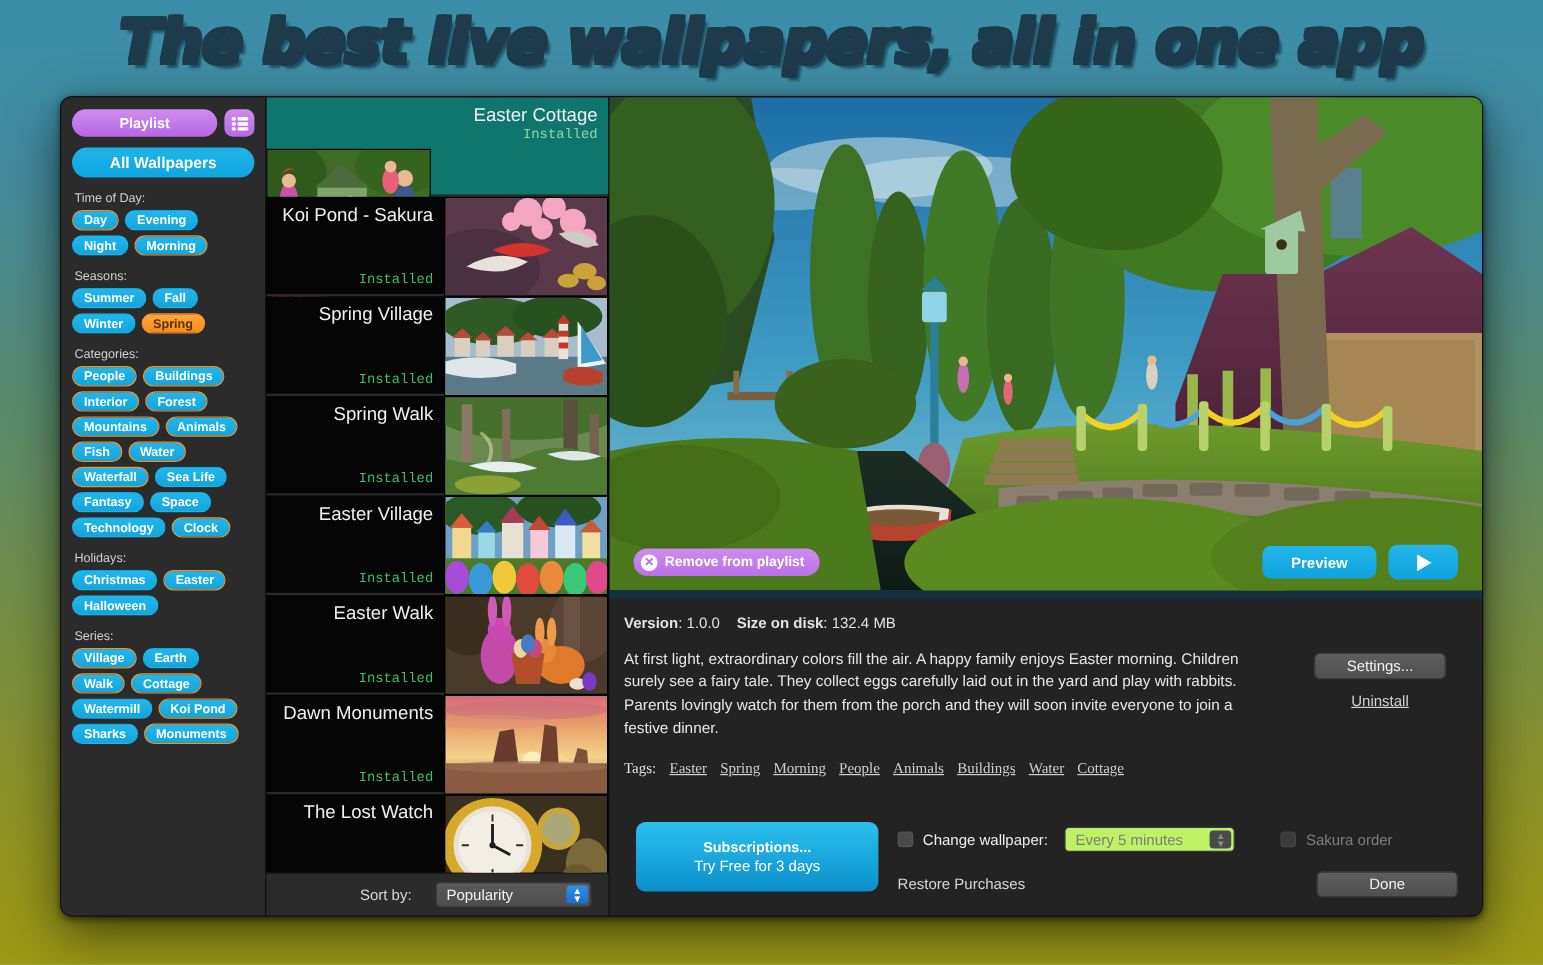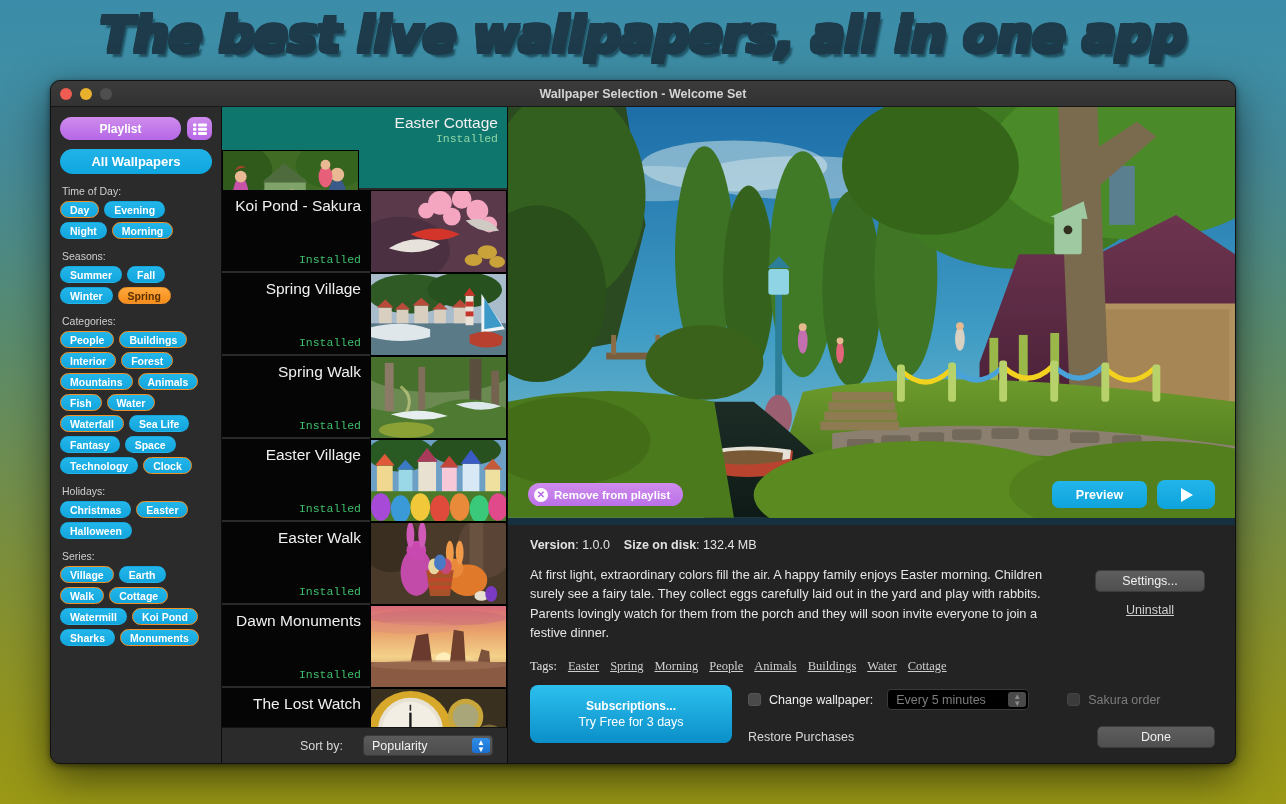--- a/index.html
+++ b/index.html
@@ -156,21 +156,21 @@
     display: flex; align-items: center; padding: 0 24px 0 8px;
     font-size: 12.5px; color: #f2f2f2; cursor: pointer;
   }
   .select .stepper {
     position: absolute; right: 2px; top: 2px; bottom: 2px; width: 18px;
     border-radius: 3px; background: linear-gradient(to bottom, #2f8fe8, #1b6fd0);
     display: flex; flex-direction: column; align-items: center; justify-content: center;
     color: #fff; font-size: 8px; line-height: 7px;
   }
   .select.disabled {
-    background: #000000; border-color: #3a3a3a; color: #7d7d7d;
+    background: #bef264; border-color: #3a3a3a; color: #7d7d7d;
   }
   .select.disabled .stepper { background: #4a4a4a; color: #8a8a8a; }
 
   
   .rightcol { flex: 1; display: flex; flex-direction: column; min-width: 0; background: #232323; }
 
   .preview {
     height: 418px; flex: 0 0 418px; position: relative; overflow: hidden;
     background: #16303f;
   }
@@ -194,21 +194,21 @@
     background: linear-gradient(to bottom, #22b5ea, #0fa3dd);
     color: #fff; font-size: 12.5px; font-weight: bold;
     display: flex; align-items: center; justify-content: center; cursor: pointer;
   }
   .btn-play {
     margin-left: 10px; width: 58px; height: 29px; border-radius: 8px;
     background: linear-gradient(to bottom, #22b5ea, #0fa3dd);
     display: flex; align-items: center; justify-content: center; cursor: pointer;
   }
 
-  .details { flex: 1; padding: 13px 20px 0 22px; position: relative; min-height: 0; }
+  .details { flex: 1; padding: 13px 20px 0 12px; position: relative; min-height: 0; }
   .verline { font-size: 12.5px; color: #e2e2e2; }
   .verline b { font-weight: bold; }
   .desc {
     margin-top: 13px; width: 520px;
     font-size: 12.8px; line-height: 1.52; color: #e6e6e6;
   }
   .tags { margin-top: 16px; display: flex; align-items: baseline; gap: 11px; font-family: Liberation Serif, serif; }
   .tags .tlbl { font-size: 12.5px; color: #e2e2e2; }
   .tag {
     font-size: 12.5px; color: #cfcfcf; text-decoration: underline; cursor: pointer;
@@ -261,28 +261,20 @@
 </style>
 </head>
 <body>
 
 <div class="headline">
   <span class="grad">The best live wallpapers, all in one app</span>
 </div>
 
 <div class="window">
 
-  <div class="titlebar">
-    <div class="lights">
-      <div class="light red"></div>
-      <div class="light yellow"></div>
-      <div class="light grey"></div>
-    </div>
-    <div class="win-title">Wallpaper Selection - Welcome Set</div>
-  </div>
 
   <div class="body-row">
 
     <div class="sidebar">
       <div class="topbtns">
         <div class="btn-playlist">Playlist</div>
         <div class="btn-listicon">
           <svg width="14" height="12" viewBox="0 0 14 12">
             <rect x="0" y="0.5" width="3.4" height="3" rx="1" fill="#fff"></rect>
             <rect x="5" y="0.5" width="9" height="3" rx="1" fill="#fff"></rect>

